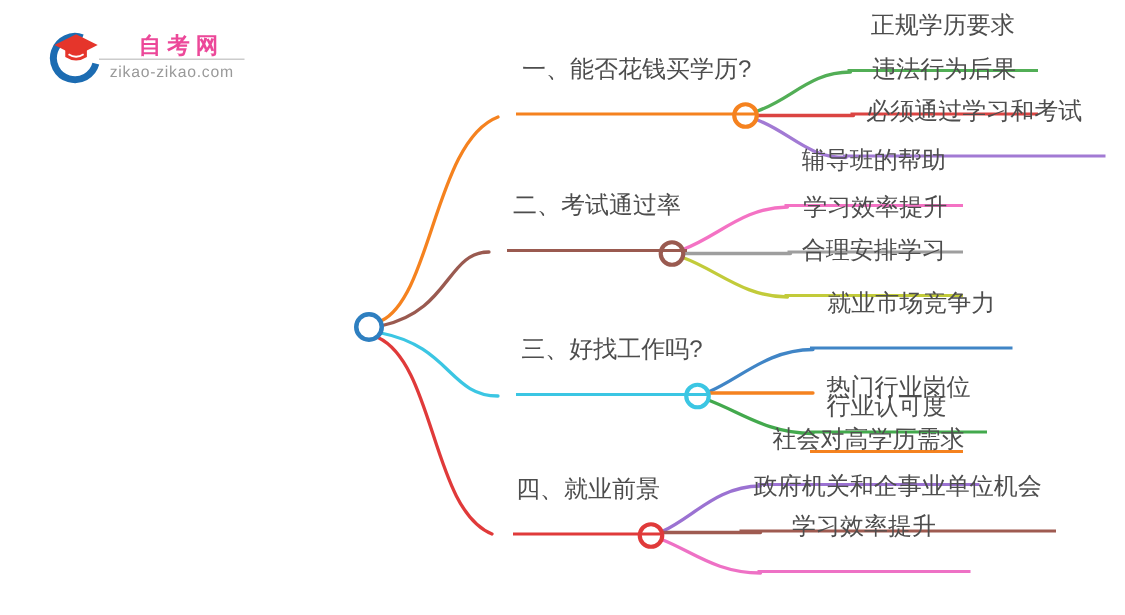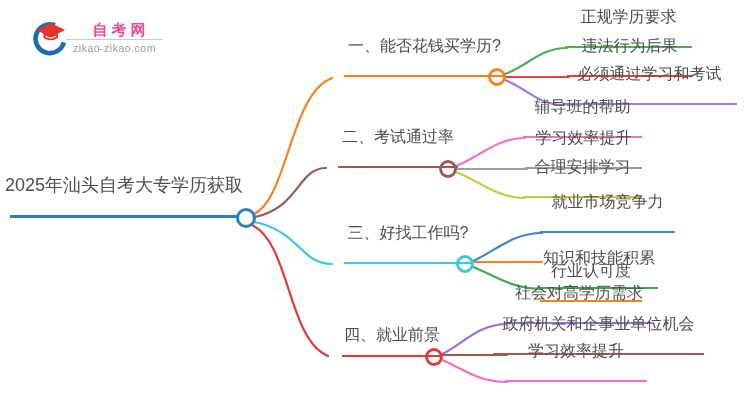--- a/index.html
+++ b/index.html
@@ -37,21 +37,21 @@
   .root-node  { font-size: 18px; border-bottom-width: 3px; font-weight: 400; }
   .branch-node{ font-size: 16px; border-bottom-width: 2.5px; margin-left: 16px; }
   .leaf-node  { font-size: 16px; border-bottom-width: 2px; }
 
   
   #root { left: 10px;  top: 191px; width: 228px; height: 27px; }
 
   #b1 { left: 328px; top: 53px;  width: 161px; height: 24px; }
   #b2 { left: 322px; top: 144px; width: 120px; height: 24px; }
   #b3 { left: 328px; top: 240px; width: 128px; height: 24px; }
-  #b4 { left: 326px; top: 333px; width: 100px; height: 24px; align-items: center; }
+  #b4 { left: 326px; top: 333px; width: 100px; height: 24px; }
 
   #l1a { left: 565px; top: 25px;  width: 127px; height: 23px; }
   #l1b { left: 567px; top: 54px;  width: 125px; height: 23px; }
   #l1c { left: 562px; top: 82px;  width: 175px; height: 23px; }
 
   #l2a { left: 523px; top: 115px; width: 119px; height: 23px; }
   #l2b { left: 525px; top: 146px; width: 117px; height: 23px; }
   #l2c { left: 523px; top: 175px; width: 119px; height: 23px; }
 
   #l3a { left: 540px; top: 210px; width: 135px; height: 23px; }
@@ -116,23 +116,20 @@
       <path d="M 63.7,14.4 A 40,40 0 1 0 88.6,62.4" fill="none" stroke="#1C6CB2" stroke-width="13"></path>
       <polygon points="52,8 92,28 52,48 12,28" fill="#E5352B"></polygon>
       <path d="M 32,34 L 32,50 Q 52,63 72,50 L 72,34 Q 52,47 32,34 Z" fill="#E5352B"></path>
       <path d="M 38,45 Q 52,54 66,45" fill="none" stroke="#ffffff" stroke-width="3.5"></path>
     </svg>
     <div class="logo-title">自考网</div>
     <div class="logo-divider"></div>
     <div class="logo-url">zikao-zikao.com</div>
   </div>
 
-  <div id="root" class="node root-node" style="border-bottom-color: rgb(46, 127, 192);">
-    <span>2025年汕头自考大专学历获取</span>
-  </div>
 
   <div id="b1" class="node branch-node" style="border-bottom-color: rgb(245, 130, 31);">
     <span>一、能否花钱买学历?</span>
   </div>
   <div id="b2" class="node branch-node" style="border-bottom-color: rgb(154, 90, 80);">
     <span>二、考试通过率</span>
   </div>
   <div id="b3" class="node branch-node" style="border-bottom-color: rgb(59, 198, 227);">
     <span>三、好找工作吗?</span>
   </div>
@@ -160,21 +157,21 @@
     <span>合理安排学习</span>
   </div>
 
   <div id="l3a" class="node leaf-node" style="border-bottom-color: rgb(64, 133, 198);">
     <span>就业市场竞争力</span>
   </div>
   <div id="l3b" class="node leaf-node" style="border-bottom-color: rgb(245, 130, 31); margin-top: 40px;">
     <span>行业认可度</span>
   </div>
   <div id="l3c" class="node leaf-node" style="border-bottom-color: rgb(67, 169, 77);">
-    <span>知识和技能积累</span>
+    <span>热门行业岗位</span>
   </div>
 
   <div id="l4a" class="node leaf-node" style="border-bottom-color: rgb(155, 114, 210);">
     <span>社会对高学历需求</span>
   </div>
   <div id="l4b" class="node leaf-node" style="border-bottom-color: rgb(159, 91, 81);">
     <span>政府机关和企事业单位机会</span>
   </div>
   <div id="l4c" class="node leaf-node" style="border-bottom-color: rgb(238, 113, 197);">
     <span>学习效率提升</span>

